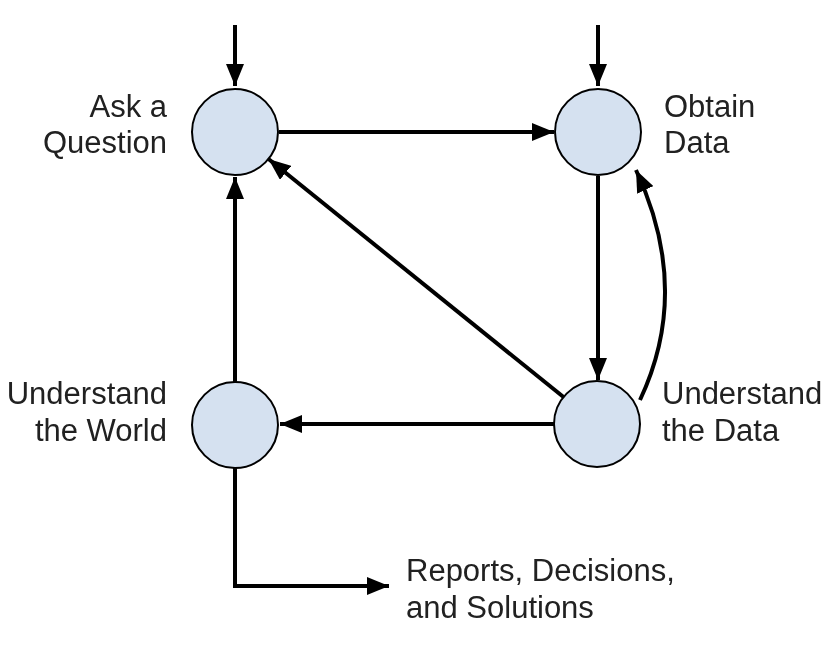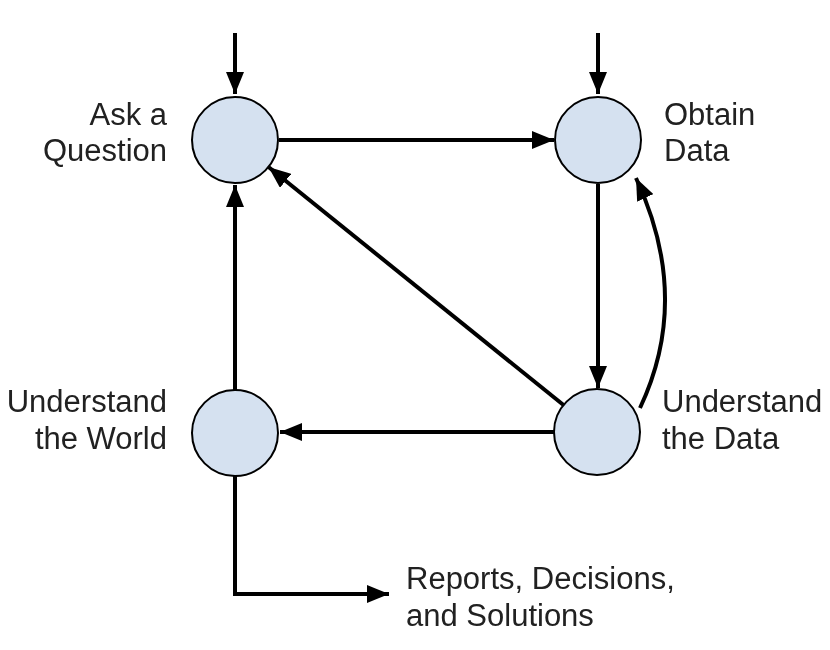--- a/index.html
+++ b/index.html
@@ -8,21 +8,20 @@
     width: 830px;
     height: 650px;
     background: #ffffff;
     overflow: hidden;
   }
   .diagram-wrap {
     position: relative;
     width: 830px;
     height: 470px;
     font-family: "Liberation Sans", "DejaVu Sans", sans-serif;
-    margin-top: 8px;
   }
   svg { display: block; }
   .node-circle {
     stroke: #000000;
     stroke-width: 2;
   }
   .edge {
     stroke: #000000;
     stroke-width: 4;
     fill: none;

